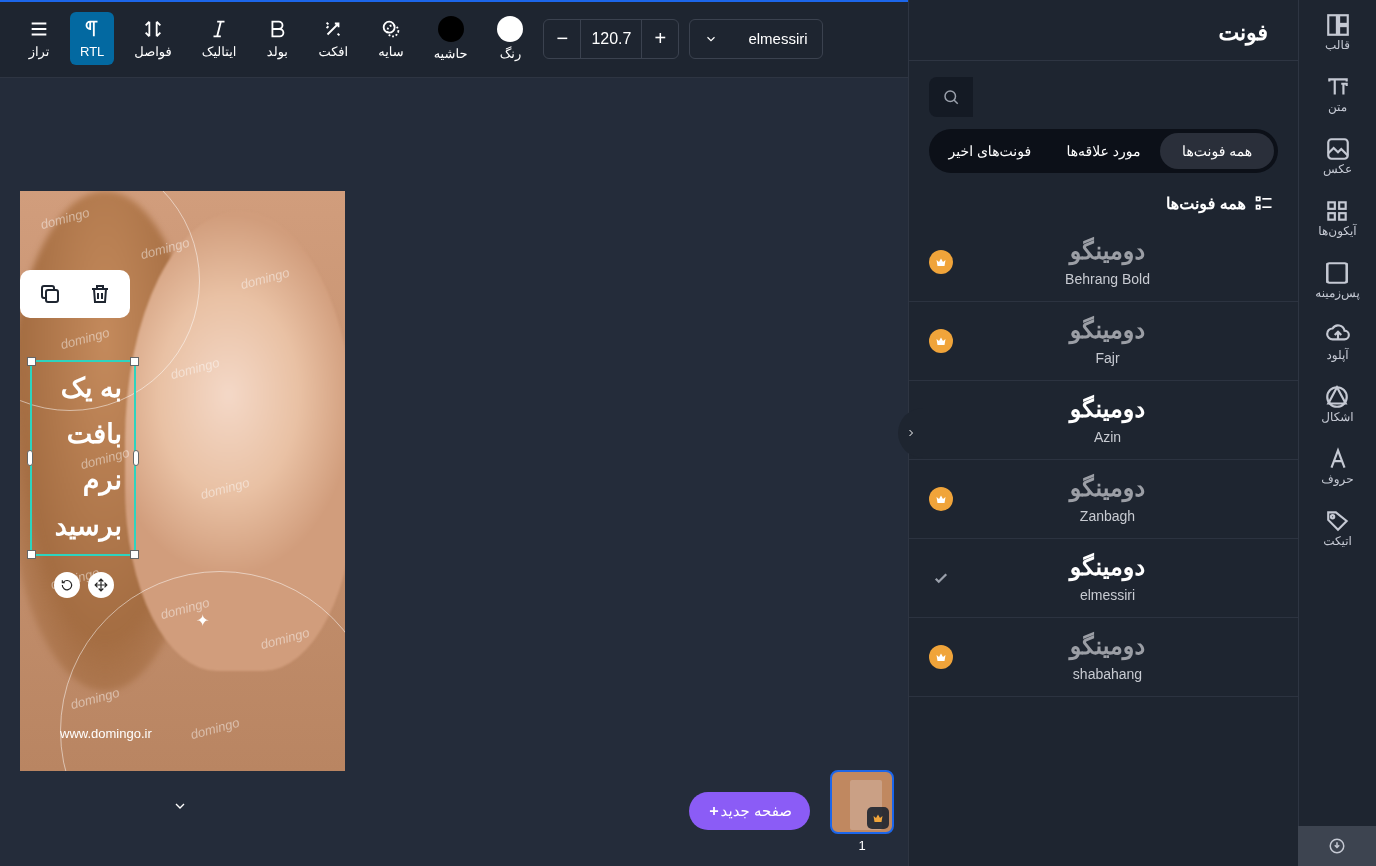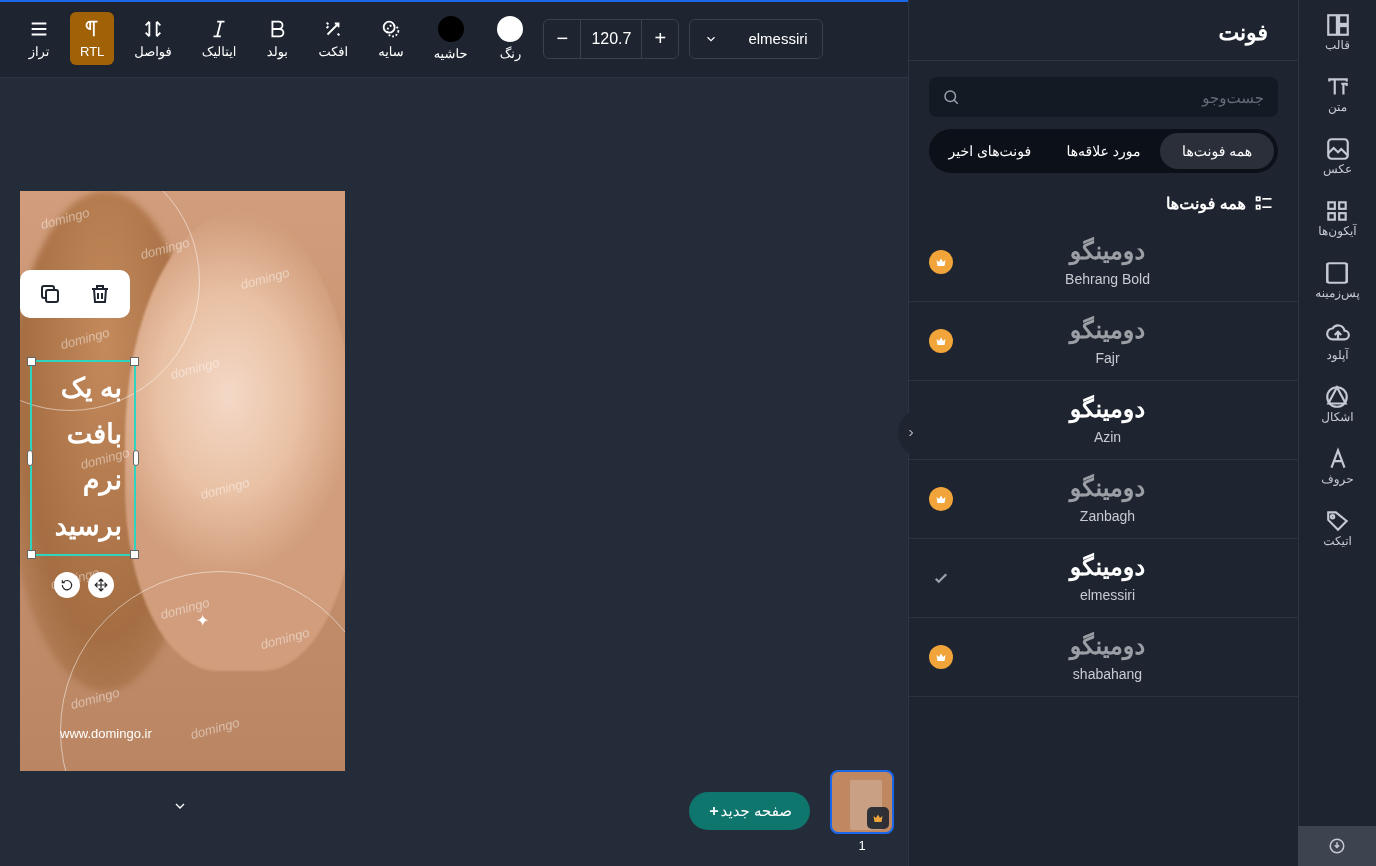--- a/index.html
+++ b/index.html
@@ -200,21 +200,21 @@
   display: flex;
   flex-direction: column;
   align-items: center;
   justify-content: center;
   gap: 4px;
   padding: 6px 10px;
   cursor: pointer;
   color: #fff;
   border-radius: 6px;
 }
-.tool-btn.active { background: #a16207; }
+.tool-btn.active { background: #0369a1; }
 .tool-btn svg { width: 22px; height: 22px; stroke: #fff; fill: none; stroke-width: 2; }
 .tool-btn span { font-size: 13px; }
 .color-swatch {
   width: 26px;
   height: 26px;
   border-radius: 50%;
 }
 .black-sw { background: #000; }
 .white-sw { background: #fff; }
 .font-size-group {
@@ -388,21 +388,21 @@
   bottom: 0;
   width: 100%;
   height: 110px;
   display: flex;
   align-items: center;
   justify-content: flex-end;
   padding-right: 14px;
   gap: 20px;
 }
 .new-page-btn {
-  background: #0f766e;
+  background: #8b5cf6;
   color: #fff;
   display: flex;
   align-items: center;
   padding: 10px 18px;
   border-radius: 24px;
   font-size: 15px;
   cursor: pointer;
 }
 .new-page-btn svg { width: 14px; height: 14px; stroke: #fff; stroke-width: 3; fill: none; }
 .thumb-wrap {
@@ -524,21 +524,20 @@
 
 <div class="font-panel">
   <div class="panel-header">فونت</div>
   <div class="search-row">
     <div class="search-btn">
       <svg viewBox="0 0 24 24">
           <circle cx="11" cy="11" r="7"></circle>
           <path d="M21 21l-5-5"></path>
         </svg>
     </div>
-    <input class="search-input" placeholder="جست‌وجو" style="">
   </div>
   <div class="tabs">
     <div class="tab active">همه فونت‌ها</div>
     <div class="tab">مورد علاقه‌ها</div>
     <div class="tab">فونت‌های اخیر</div>
   </div>
   <div class="section-title-row">
     <span>همه فونت‌ها</span>
     <svg viewBox="0 0 24 24">
         <rect x="3" y="5" width="4" height="4"></rect>

